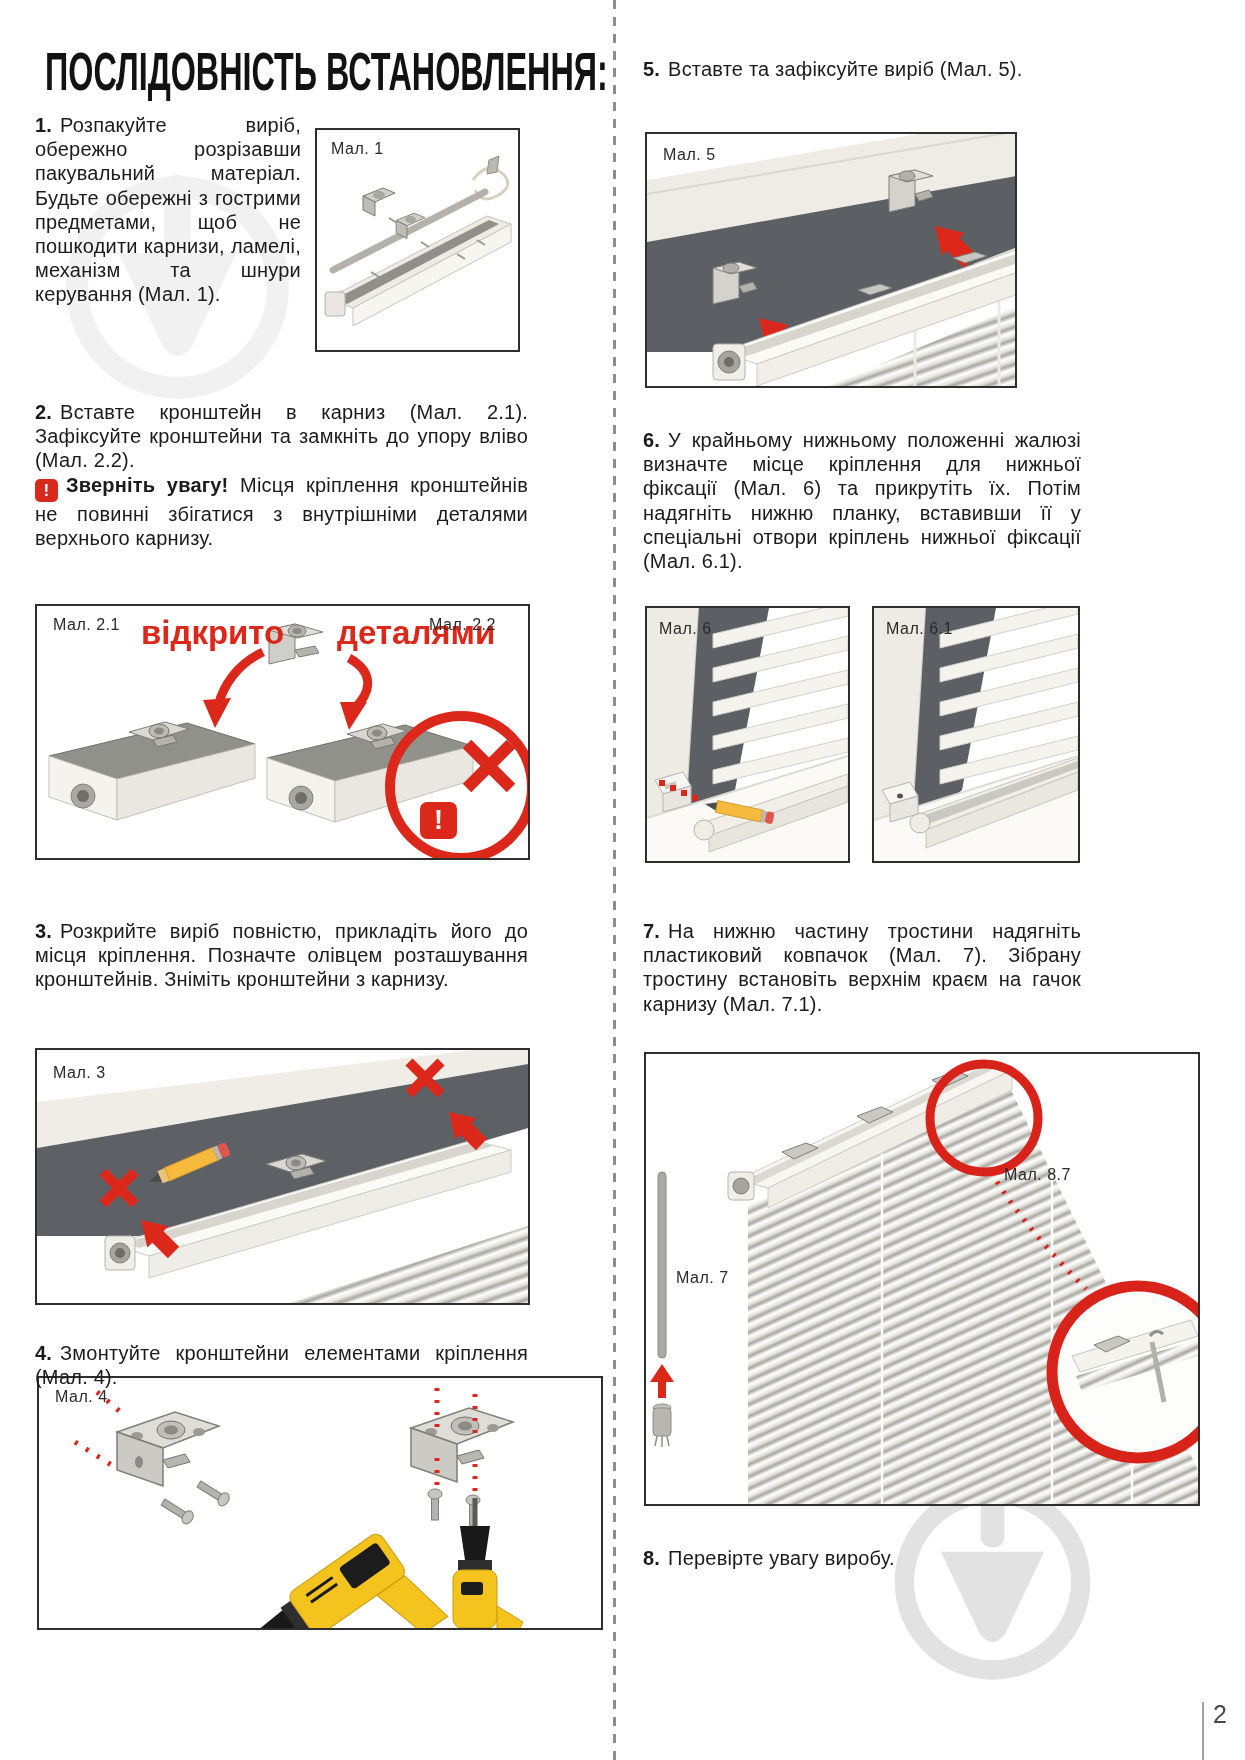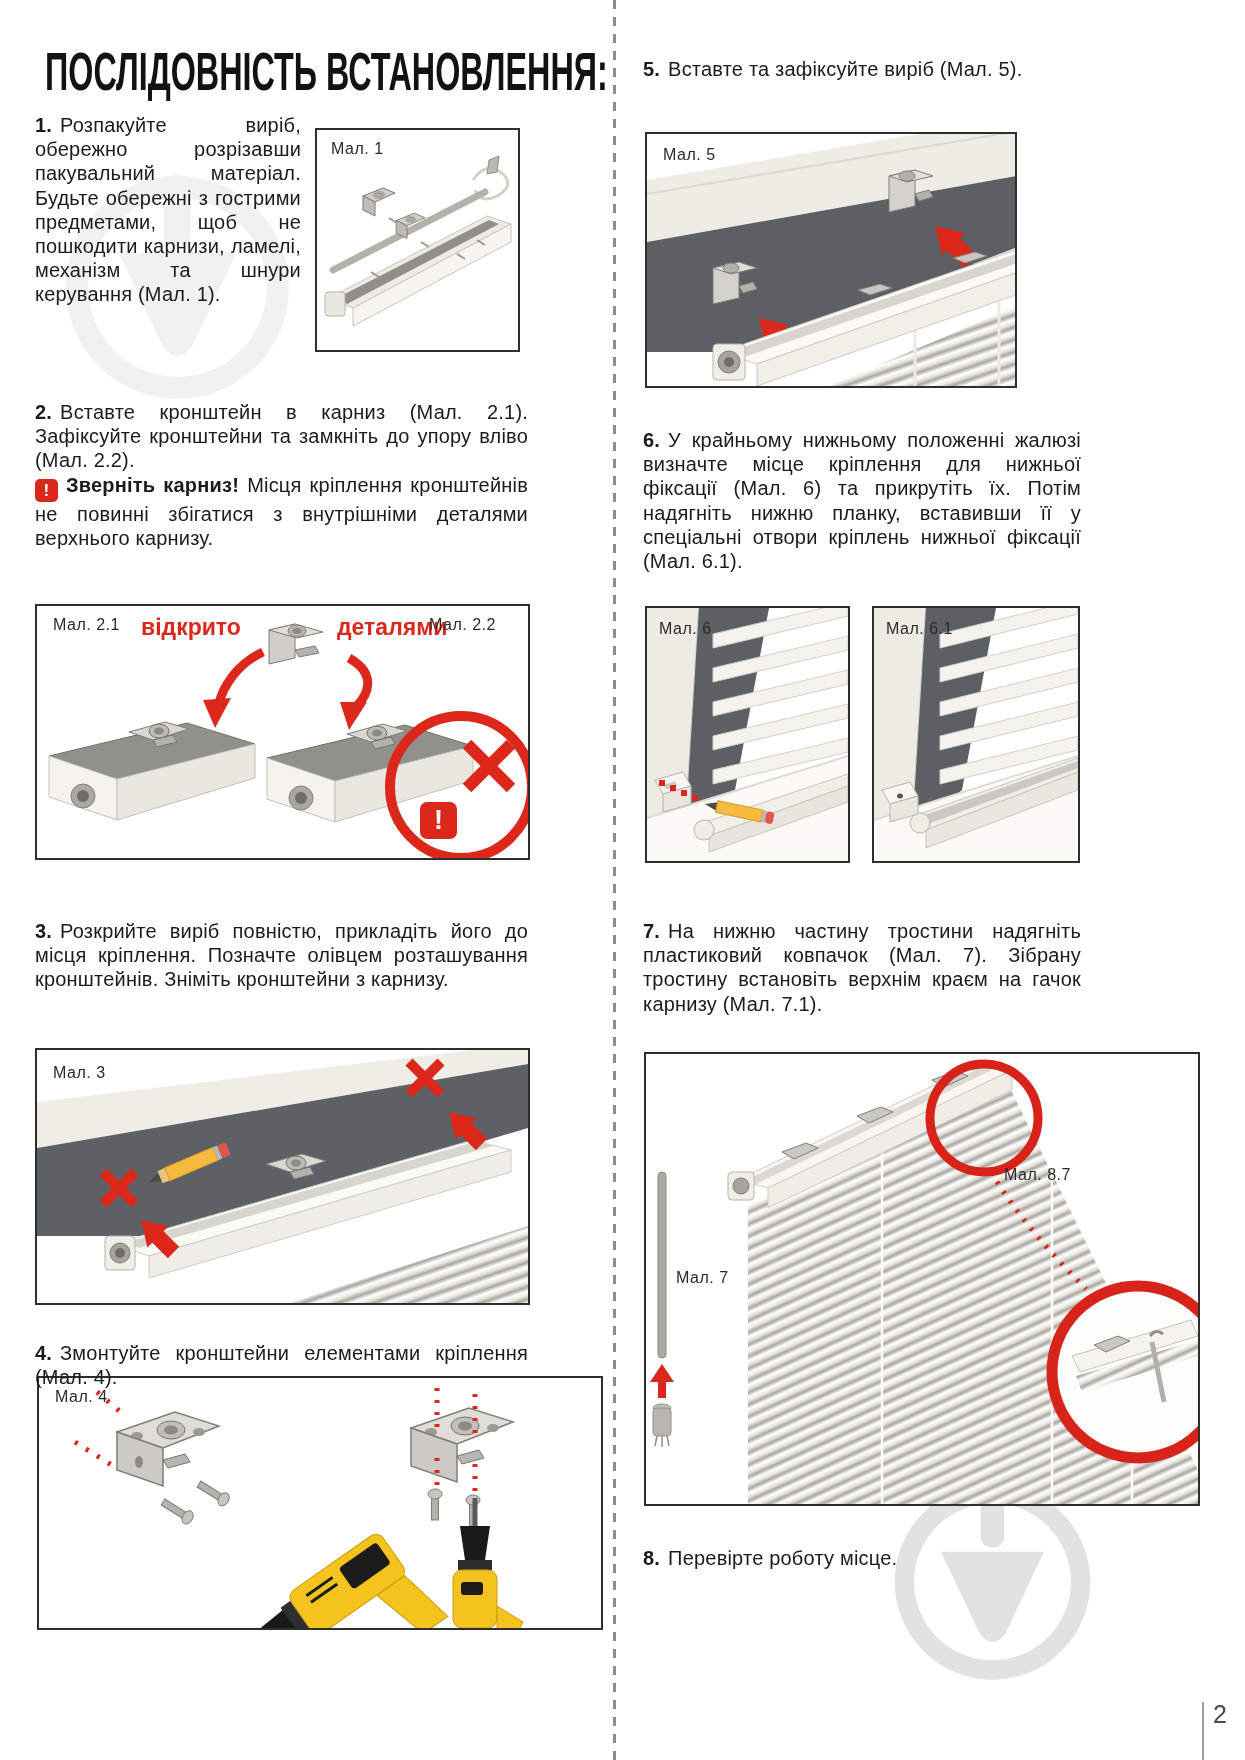--- a/index.html
+++ b/index.html
@@ -7,21 +7,21 @@
   body{width:1245px;height:1760px;position:relative;font-family:"Liberation Sans",sans-serif;color:#1b1b1b;overflow:hidden}
   .title{position:absolute;left:45px;top:40px;font-size:49px;font-weight:bold;color:#121212;white-space:nowrap;transform:scale(.66,1.1);transform-origin:0 0;z-index:2}
   .divider{position:absolute;left:613px;top:0;width:3px;height:1760px;background:repeating-linear-gradient(180deg,#8d8d8d 0 9px,transparent 9px 17px);z-index:1}
   .step{position:absolute;font-size:20px;line-height:1.21;text-align:justify;color:#1b1b1b;letter-spacing:.2px;z-index:2}
   .step .num{font-weight:700;margin-right:8px}
   .bold{font-weight:700}
   .warn-badge{display:inline-block;width:23px;height:23px;background:var(--warning-red,#d7291c);color:#fff;border-radius:5px;font-weight:700;font-size:17px;line-height:23px;text-align:center;vertical-align:-4px;margin-right:8px}
   .fig{position:absolute;border:2px solid #2e2e2e;background:#fff;overflow:hidden;z-index:1}
   .fig svg{position:absolute;left:0;top:0;display:block}
   .figlab{position:absolute;font-size:16px;color:#2a2a2a;letter-spacing:.5px;z-index:3}
-  .redword{position:absolute;font-size:23px;font-weight:700;color:var(--accent-red,#dc281b);z-index:3}
+  .redword{position:absolute;font-size:33px;font-weight:700;color:var(--accent-red,#dc281b);z-index:3}
   .fig2-alert{position:absolute;left:383px;top:196px;width:37px;height:37px;border-radius:7px;background:var(--accent-red,#dc281b);color:#fff;font-size:27px;font-weight:700;text-align:center;line-height:36px;z-index:3}
   .watermark{position:absolute;z-index:0}
   .pagenum-line{position:absolute;left:1202px;top:1702px;width:2px;height:58px;background:#a0a0a0;z-index:2}
   .pagenum{position:absolute;left:1213px;top:1700px;font-size:25px;color:#4a4a4a;z-index:2}
 </style>
 </head>
 <body>
 
 <div class="watermark" style="left:55px;top:160px;width:245px;height:245px;opacity:.45">
   <svg width="245" height="245" viewBox="0 0 100 100">
@@ -68,21 +68,21 @@
         <line x1="104" y1="112" x2="112" y2="117"></line>
       <line x1="140" y1="124" x2="148" y2="129"></line>
         <line x1="160" y1="110" x2="168" y2="115"></line>
       <line x1="54" y1="142" x2="62" y2="147"></line>
     </g>
   </svg>
   <div class="figlab" style="left:14px;top:10px">Мал. 1</div>
 </div>
 
 <p class="step" style="left:35px;top:400px;width:493px"><span class="num">2.</span><span>Вставте кронштейн в карниз (Мал. 2.1). Зафіксуйте кронштейни та замкніть до упору вліво (Мал. 2.2).</span></p>
-<p class="step" style="left:35px;top:473px;width:493px"><span class="warn-badge">!</span><span class="bold">Зверніть карниз!</span> <span>Місця кріплення кронштейнів не повинні збігатися з внутрішніми деталями верхнього карнизу.</span></p>
+<p class="step" style="left:35px;top:473px;width:493px"><span class="warn-badge">!</span><span class="bold">Зверніть увагу!</span> <span>Місця кріплення кронштейнів не повинні збігатися з внутрішніми деталями верхнього карнизу.</span></p>
 
 <div class="fig" style="left:35px;top:604px;width:495px;height:256px">
   <svg width="491" height="252" viewBox="0 0 491 252">
 
     <g>
       <polygon points="12,150 150,117 218,138 80,173" fill="#90918b" stroke="#6f706a"></polygon>
       <polygon points="12,150 80,173 80,214 12,191" fill="#f4f3ed" stroke="#c2c1ba"></polygon>
       <polygon points="80,173 218,138 218,172 80,214" fill="#e9e7e0" stroke="#c2c1ba"></polygon>
       <circle cx="46" cy="190" r="12" fill="#a9a8a2" stroke="#83827c"></circle>
         <circle cx="46" cy="190" r="6" fill="#6f6e68"></circle>
@@ -455,16 +455,16 @@
         </g>
       <line x1="506" y1="288" x2="518" y2="348" stroke="#b1b0aa" stroke-width="5"></line>
       <path d="M504,282 q6,-8 13,-2" stroke="#8f8e88" stroke-width="3" fill="none"></path>
     </g>
     <circle cx="492" cy="318" r="86" fill="none" stroke="#D8231B" stroke-width="11"></circle>
   </svg>
   <div class="figlab" style="left:30px;top:215px">Мал. 7</div>
   <div class="figlab" style="left:358px;top:112px">Мал. 8.7</div>
 </div>
 
-<p class="step" style="left:643px;top:1546px;width:438px"><span class="num">8.</span><span>Перевірте роботу місце.</span></p>
+<p class="step" style="left:643px;top:1546px;width:438px"><span class="num">8.</span><span>Перевірте увагу виробу.</span></p>
 
 <div class="pagenum-line"></div>
 <div class="pagenum">2</div>
 
 </body></html>

